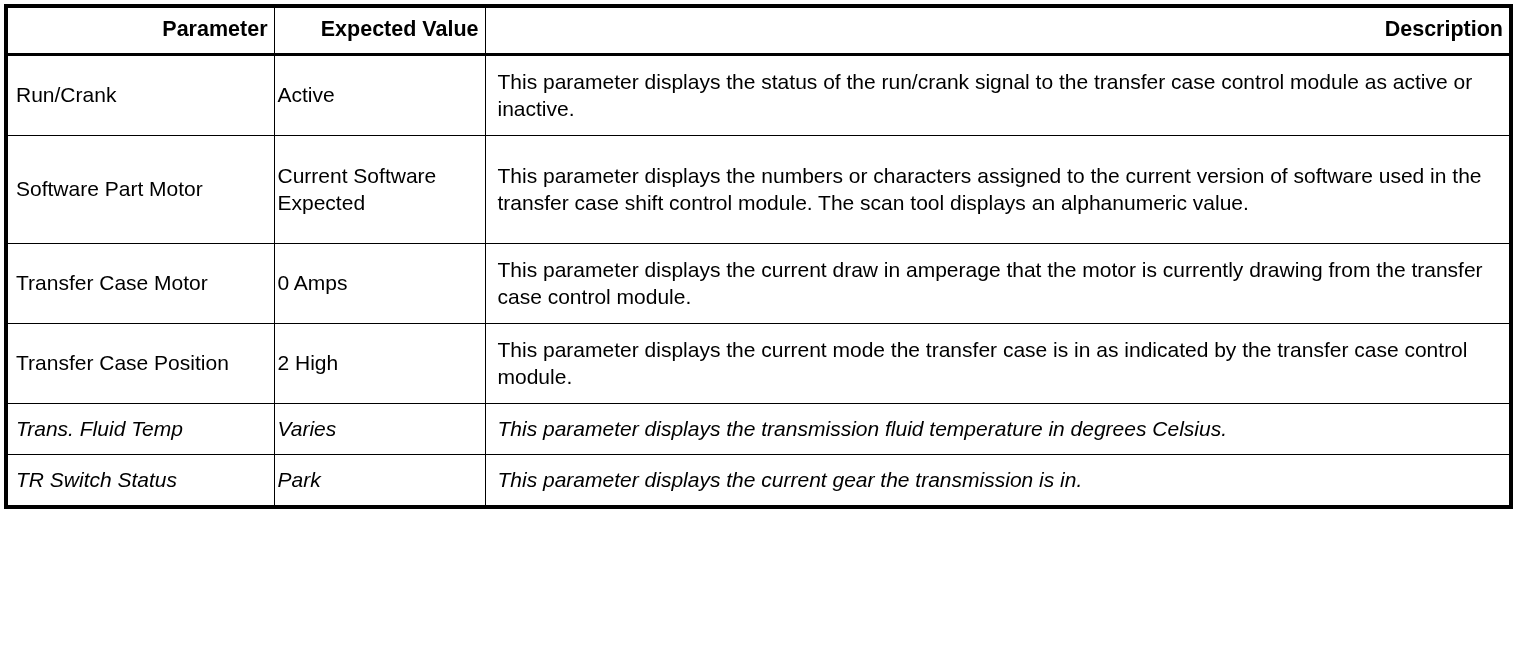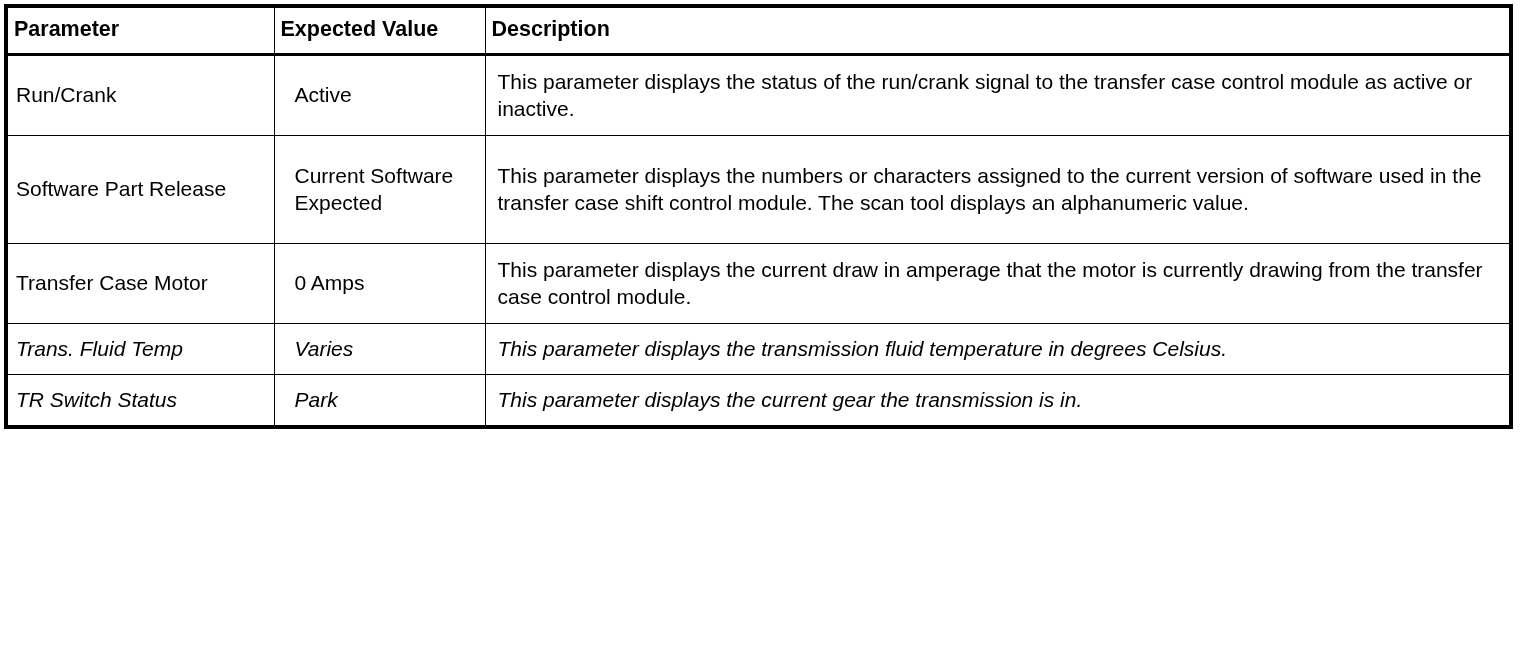--- a/index.html
+++ b/index.html
@@ -39,34 +39,34 @@
     vertical-align: middle;
     font-size: 21px;
     line-height: 1.30;
     padding: 6px 9px 7px 9px;
     text-align: left;
   }
 
   
   table.param-table thead th {
     font-weight: bold;
-    text-align: left;
+    text-align: right;
     font-size: 21.5px;
     border-bottom: 3px solid #000000;
     padding: 8px 6px 9px 6px;
   }
 
   
   table.param-table td.cell-param {
     padding-left: 8px;
     padding-right: 2px;
     white-space: nowrap;
   }
   table.param-table td.cell-value {
-    padding-left: 20px;
+    padding-left: 3px;
     padding-right: 4px;
   }
   table.param-table td.cell-desc {
     padding-left: 12px;
     padding-right: 8px;
   }
 
   
   tr.r-tall3 td { height: 94px; }
   tr.r-tall2 td { height: 66px; }
@@ -89,28 +89,33 @@
         <th>Description</th>
       </tr>
     </thead>
     <tbody>
       <tr class="r-tall2">
         <td class="cell-param">Run/Crank</td>
         <td class="cell-value">Active</td>
         <td class="cell-desc">This parameter displays the status of the run/crank signal to the transfer case control module as active or inactive.</td>
       </tr>
       <tr class="r-tall3">
-        <td class="cell-param">Software Part Release</td>
+        <td class="cell-param">Software Part Motor</td>
         <td class="cell-value">Current Software Expected</td>
         <td class="cell-desc">This parameter displays the numbers or characters assigned to the current version of software used in the transfer case shift control module. The scan tool displays an alphanumeric value.</td>
       </tr>
       <tr class="r-tall2">
         <td class="cell-param">Transfer Case Motor</td>
         <td class="cell-value">0 Amps</td>
         <td class="cell-desc">This parameter displays the current draw in amperage that the motor is currently drawing from the transfer case control module.</td>
+      </tr>
+      <tr class="r-tall2">
+        <td class="cell-param">Transfer Case Position</td>
+        <td class="cell-value">2 High</td>
+        <td class="cell-desc">This parameter displays the current mode the transfer case is in as indicated by the transfer case control module.</td>
       </tr>
       <tr class="r-single">
         <td class="cell-param">Trans. Fluid Temp</td>
         <td class="cell-value">Varies</td>
         <td class="cell-desc">This parameter displays the transmission fluid temperature in degrees Celsius.</td>
       </tr>
       <tr class="r-single">
         <td class="cell-param">TR Switch Status</td>
         <td class="cell-value">Park</td>
         <td class="cell-desc">This parameter displays the current gear the transmission is in.</td>

